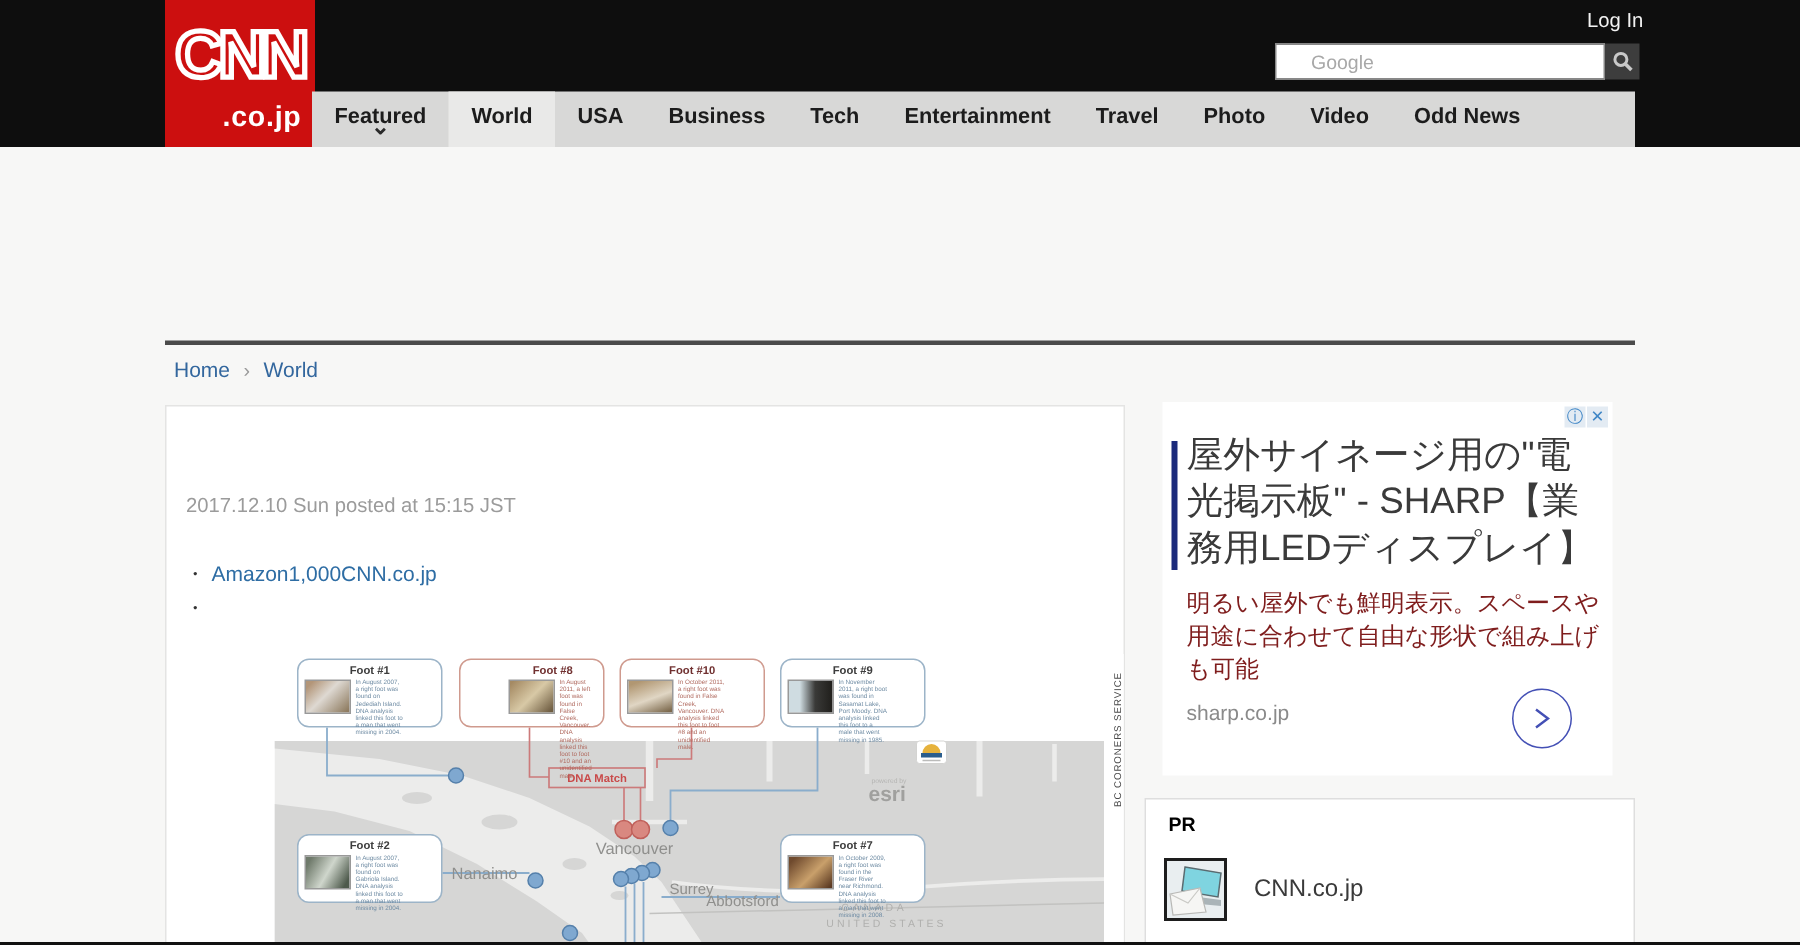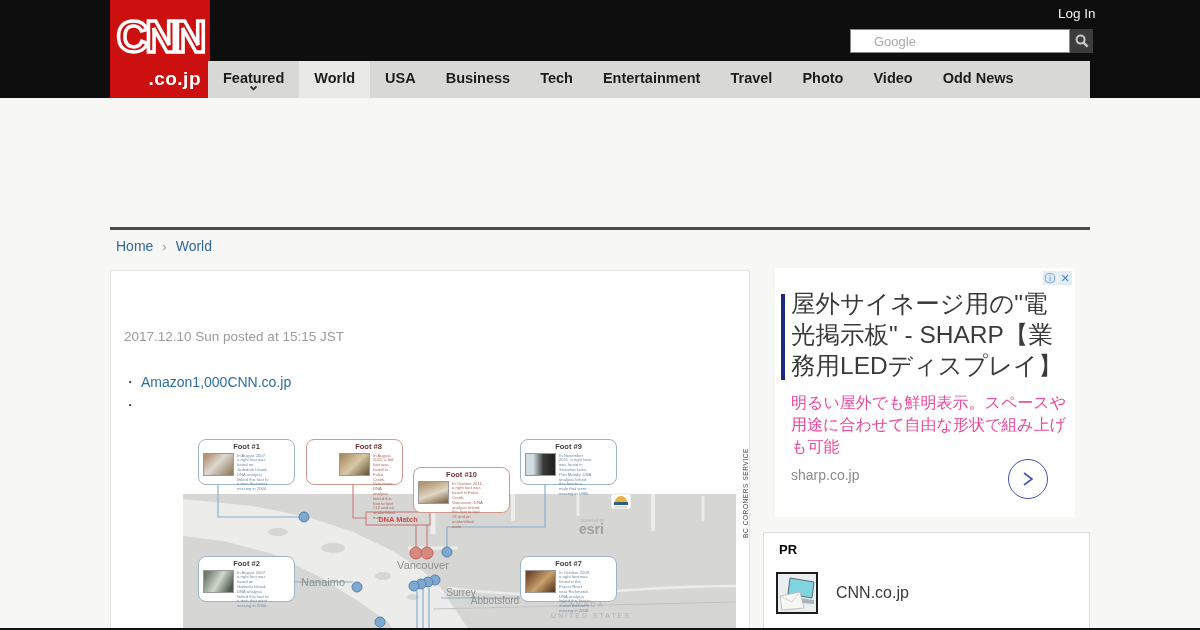--- a/index.html
+++ b/index.html
@@ -62,21 +62,21 @@
   .ph2 { background:linear-gradient(120deg,#6f7a6b 10%,#cfd6cc 50%,#4e5a4c 90%); }
   .ph7 { background:linear-gradient(135deg,#6f4a2e 10%,#c9a06b 55%,#5c3a22 95%); }
 
   
   .ad { position:absolute; left:775px; top:268px; width:300px; height:249px; background:#fff; }
   .adchoices { position:absolute; right:3px; top:3px; display:flex; gap:1px; }
   .adc-ic { width:14px; height:14px; background:#e3ebf3; color:#3f86c6; font-size:11px; line-height:14px;
             text-align:center; cursor:pointer; }
   .ad-bar { position:absolute; left:6px; top:26px; width:4px; height:86px; background:#1b2a7b; }
   .ad-headline { position:absolute; left:16px; top:20px; width:276px; font-size:24.5px; line-height:31px; color:#3a3a3a; cursor:pointer; }
-  .ad-body { position:absolute; left:16px; top:124px; width:278px; font-size:16px; line-height:22px; color:#ec4899; }
+  .ad-body { position:absolute; left:16px; top:124px; width:278px; font-size:16px; line-height:22px; color:#7f1d1d; }
   .ad-domain { position:absolute; left:16px; top:199px; font-size:14px; color:#8a8a8a; }
   .ad-cta { position:absolute; left:233px; top:191px; width:40px; height:40px; border:1.5px solid #4450b5;
             border-radius:50%; display:flex; align-items:center; justify-content:center; cursor:pointer; background:#fff; }
 
   
   .pr-panel { position:absolute; left:763px; top:532px; width:327px; height:98px; background:#fff; border:1px solid #dedede; }
   .pr-label { position:absolute; left:15px; top:9px; color:#000000; font-weight:bold; font-size:13px; }
   .pr-thumb { position:absolute; left:12px; top:39px; width:42px; height:42px; border:2px solid #1d1d1d; background:#eef3f5; cursor:pointer; }
   .pr-title { position:absolute; left:72px; top:51px; font-size:16px; color:#3a3a3a; cursor:pointer; }
 
@@ -217,21 +217,21 @@
         <div class="fb-desc">In August 2007, a right foot was found on Jedediah Island. DNA analysis linked this foot to a man that went missing in 2004.</div>
         </div>
     </div>
     <div class="foot-box red" style="left:123px;top:3px;padding-left:28px;">
       <div class="fb-title">Foot #8</div>
       <div class="fb-body">
           <div class="fb-photo ph8"></div>
         <div class="fb-desc">In August 2011, a left foot was found in False Creek, Vancouver. DNA analysis linked this foot to foot #10 and an unidentified male.</div>
         </div>
     </div>
-    <div class="foot-box red" style="left:230px;top:3px;margin-top:28px;">
+    <div class="foot-box red" style="left:230px;top:3px;">
       <div class="fb-title">Foot #10</div>
       <div class="fb-body">
           <div class="fb-photo ph10"></div>
         <div class="fb-desc">In October 2011, a right foot was found in False Creek, Vancouver. DNA analysis linked this foot to foot #8 and an unidentified male.</div>
         </div>
     </div>
     <div class="foot-box blue" style="left:337px;top:3px;">
       <div class="fb-title">Foot #9</div>
       <div class="fb-body">
           <div class="fb-photo ph9"></div>

